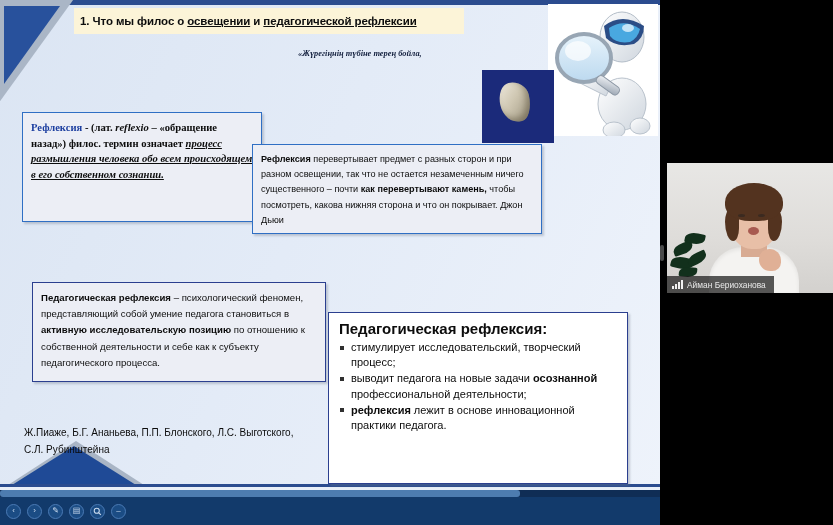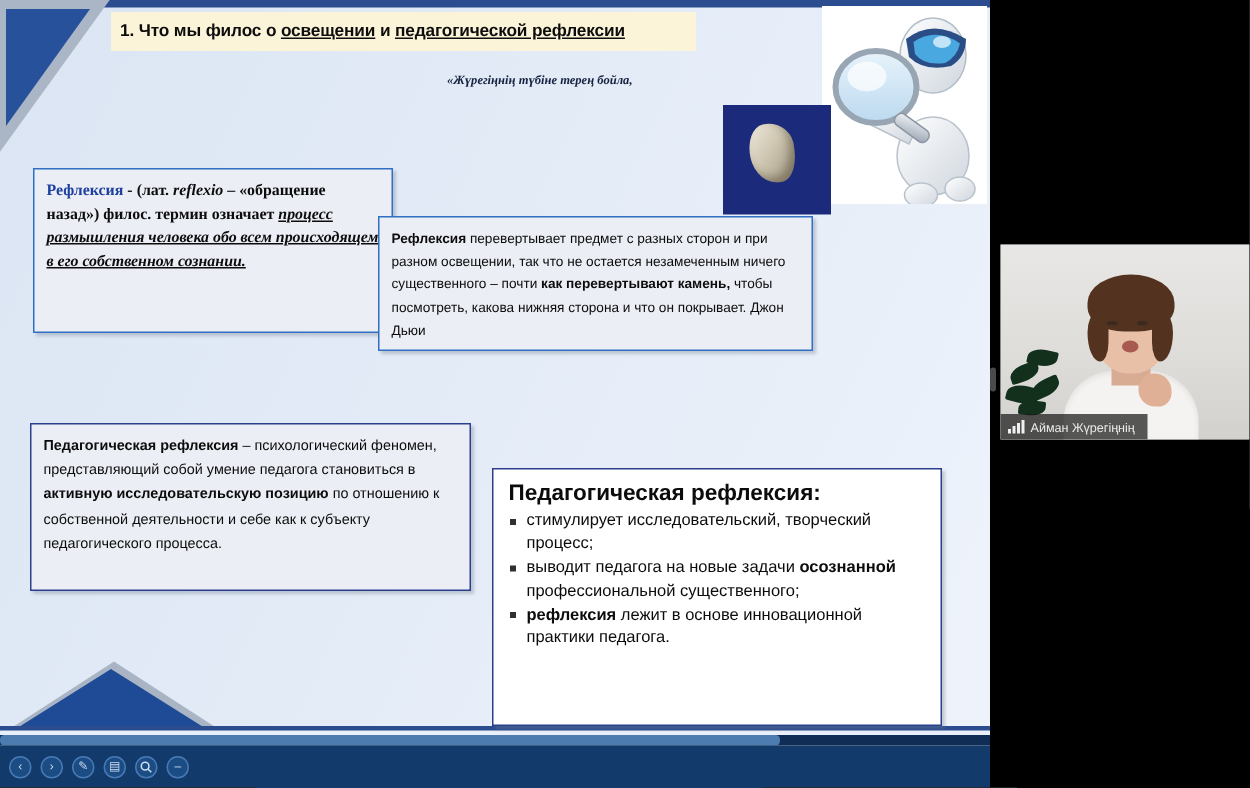--- a/index.html
+++ b/index.html
@@ -140,21 +140,21 @@
 
   #box-dewey {
     left: 252px; top: 144px; width: 290px; height: 90px;
   }
   #box-dewey p {
     font-size: 9.1px; line-height: 15.2px;
   }
   #box-dewey .b { font-weight: bold; }
 
   #box-pedref {
-    left: 20px; top: 282px; width: 294px; height: 112px;
+    left: 32px; top: 282px; width: 294px; height: 100px;
     background: #eceef5;
     border: 1.6px solid #2b3f8f;
   }
   #box-pedref p {
     font-size: 9.6px; line-height: 16.2px;
   }
   #box-pedref .b { font-weight: bold; }
 
   #names {
     position: absolute; left: 24px; top: 424px; width: 270px;
@@ -375,27 +375,28 @@
         <p><span class="b">Рефлексия</span><span> перевертывает предмет с разных сторон и при разном освещении, так что не остается незамеченным ничего существенного – почти </span><span class="b">как перевертывают камень,</span><span> чтобы посмотреть, какова нижняя сторона и что он покрывает. Джон Дьюи</span></p>
       </div>
     </div>
 
     <div class="tbox" id="box-pedref">
       <div class="tbox-inner">
         <p><span class="b">Педагогическая рефлексия</span><span> – психологический феномен, представляющий собой умение педагога становиться в </span><span class="b">активную исследовательскую позицию</span><span> по отношению к собственной деятельности и себе как к субъекту педагогического процесса.</span></p>
       </div>
     </div>
 
+    <div id="names">Ж.Пиаже, Б.Г. Ананьева, П.П. Блонского, Л.С. Выготского, С.Л. Рубинштейна</div>
 
     <div class="tbox" id="box-list">
       <div class="tbox-inner">
         <div class="hd">Педагогическая рефлексия:</div>
         <ul>
           <li><span>стимулирует исследовательский, творческий процесс;</span></li>
-          <li><span>выводит педагога на новые задачи </span><span class="b">осознанной</span><span> профессиональной существенного;</span></li>
+          <li><span>выводит педагога на новые задачи </span><span class="b">осознанной</span><span> профессиональной деятельности;</span></li>
           <li><span></span><span class="b">рефлексия</span><span> лежит в основе инновационной практики педагога.</span></li>
         </ul>
       </div>
     </div>
 
     <div id="share-scrollbar">
       <div class="thumb"></div>
     </div>
   </div>
 
@@ -448,18 +449,18 @@
       <div class="vid-mouth"></div>
       <div class="vid-hand"></div>
 
       <div id="name-chip">
         <span class="sig">
           <i></i>
             <i></i>
             <i></i>
             <i></i>
         </span>
-        <span class="label">Айман Жүрегіңнің</span>
+        <span class="label">Айман Бериоханова</span>
       </div>
     </div>
   </div>
 
 </div>
 
 </body></html>

